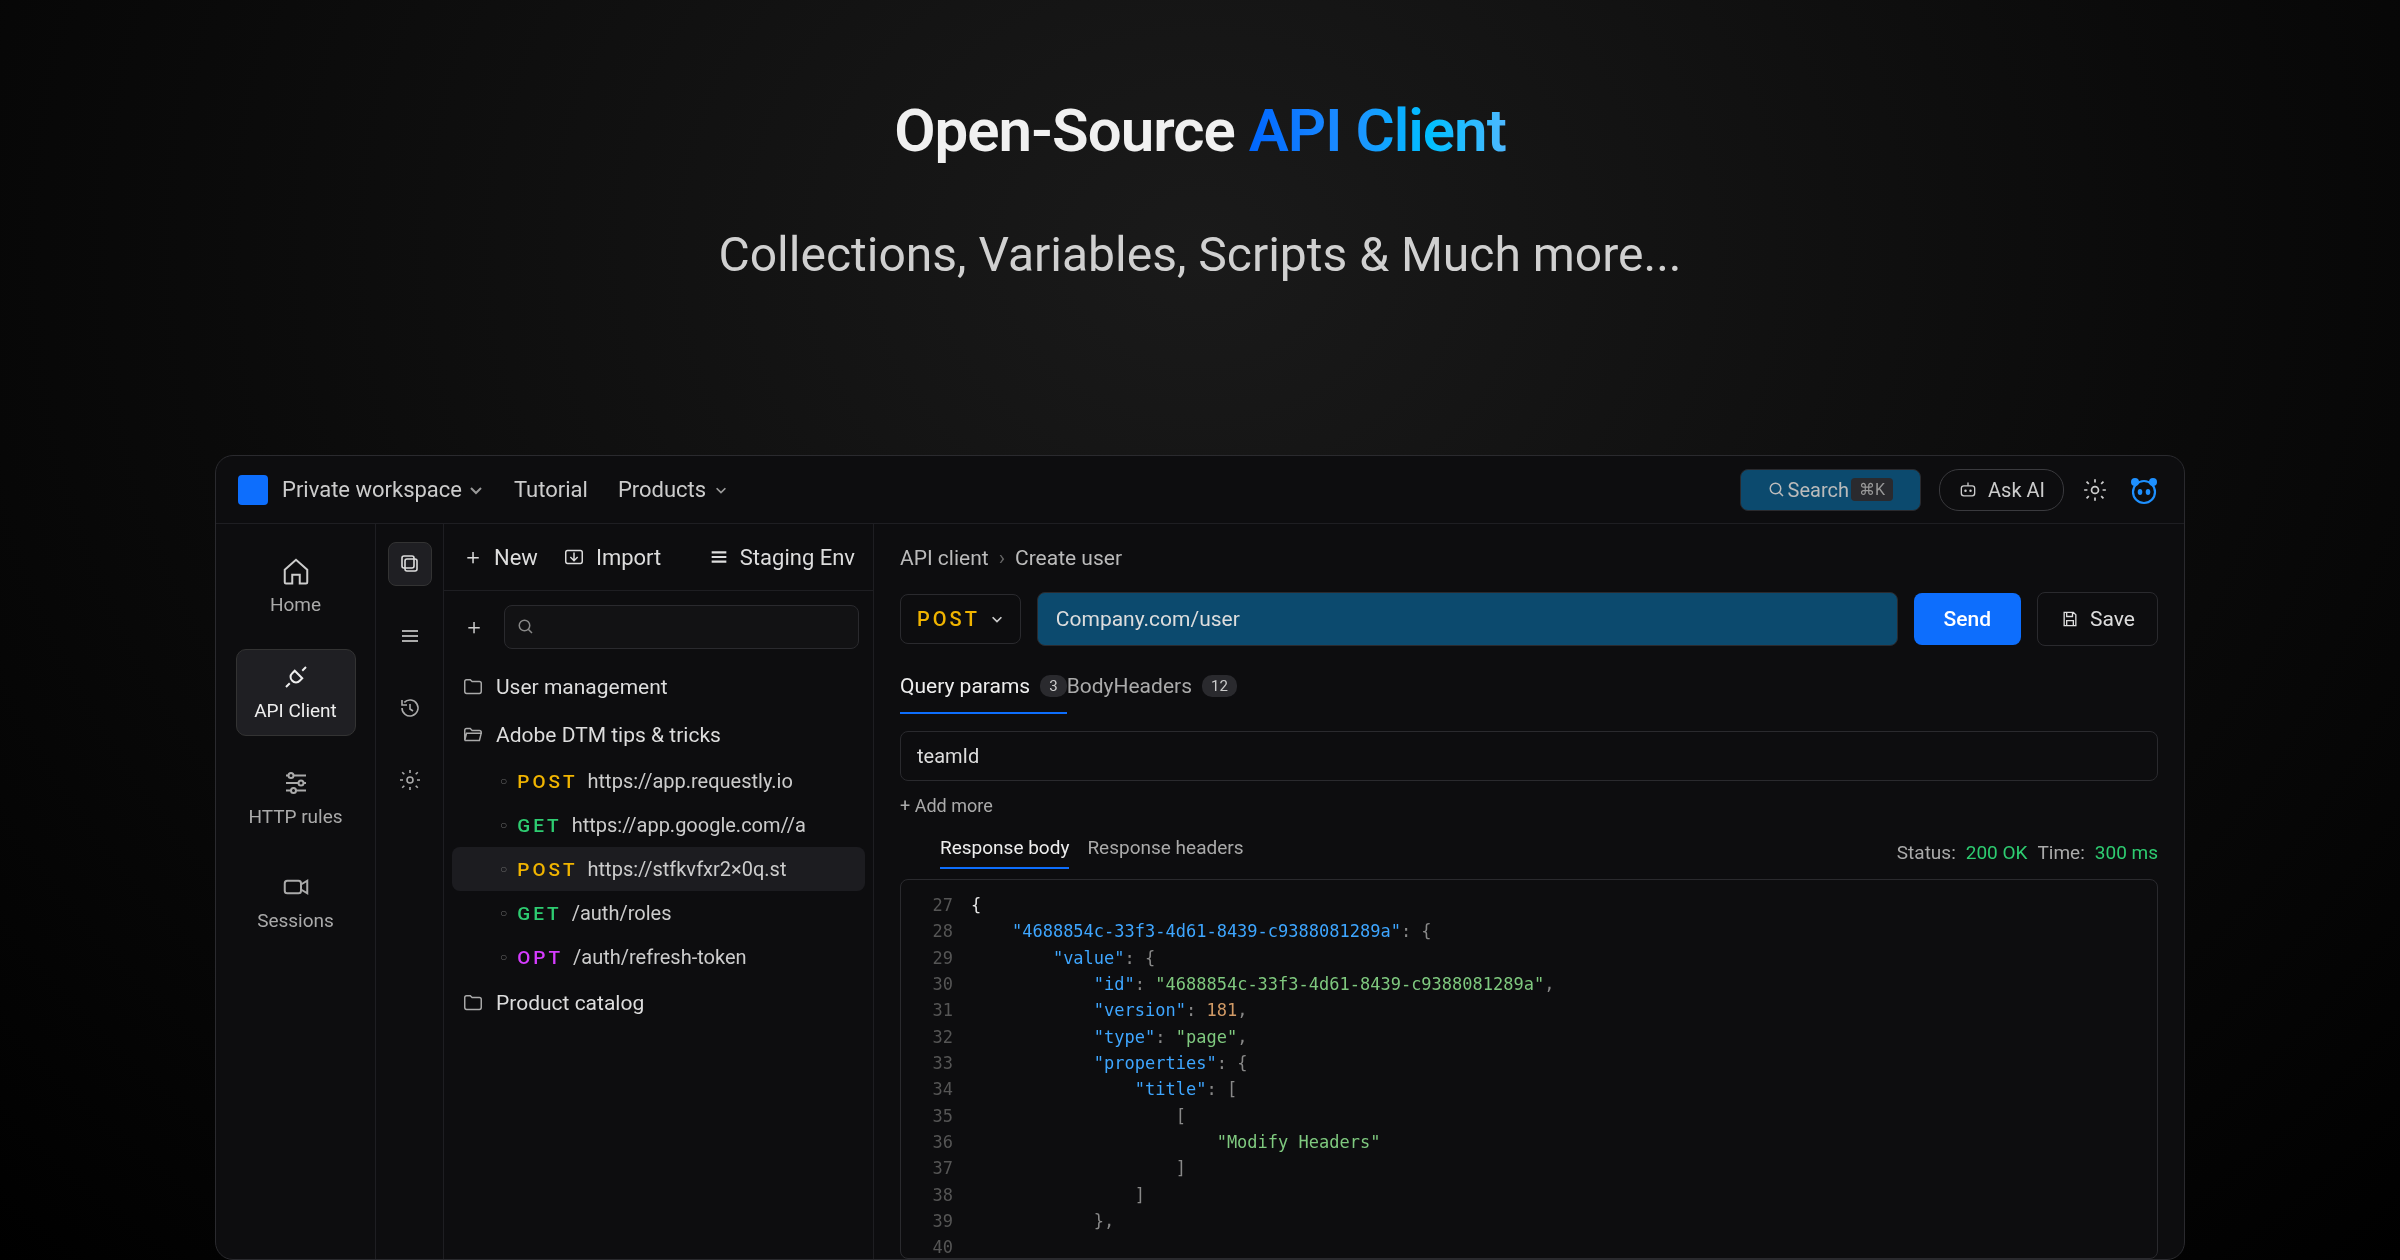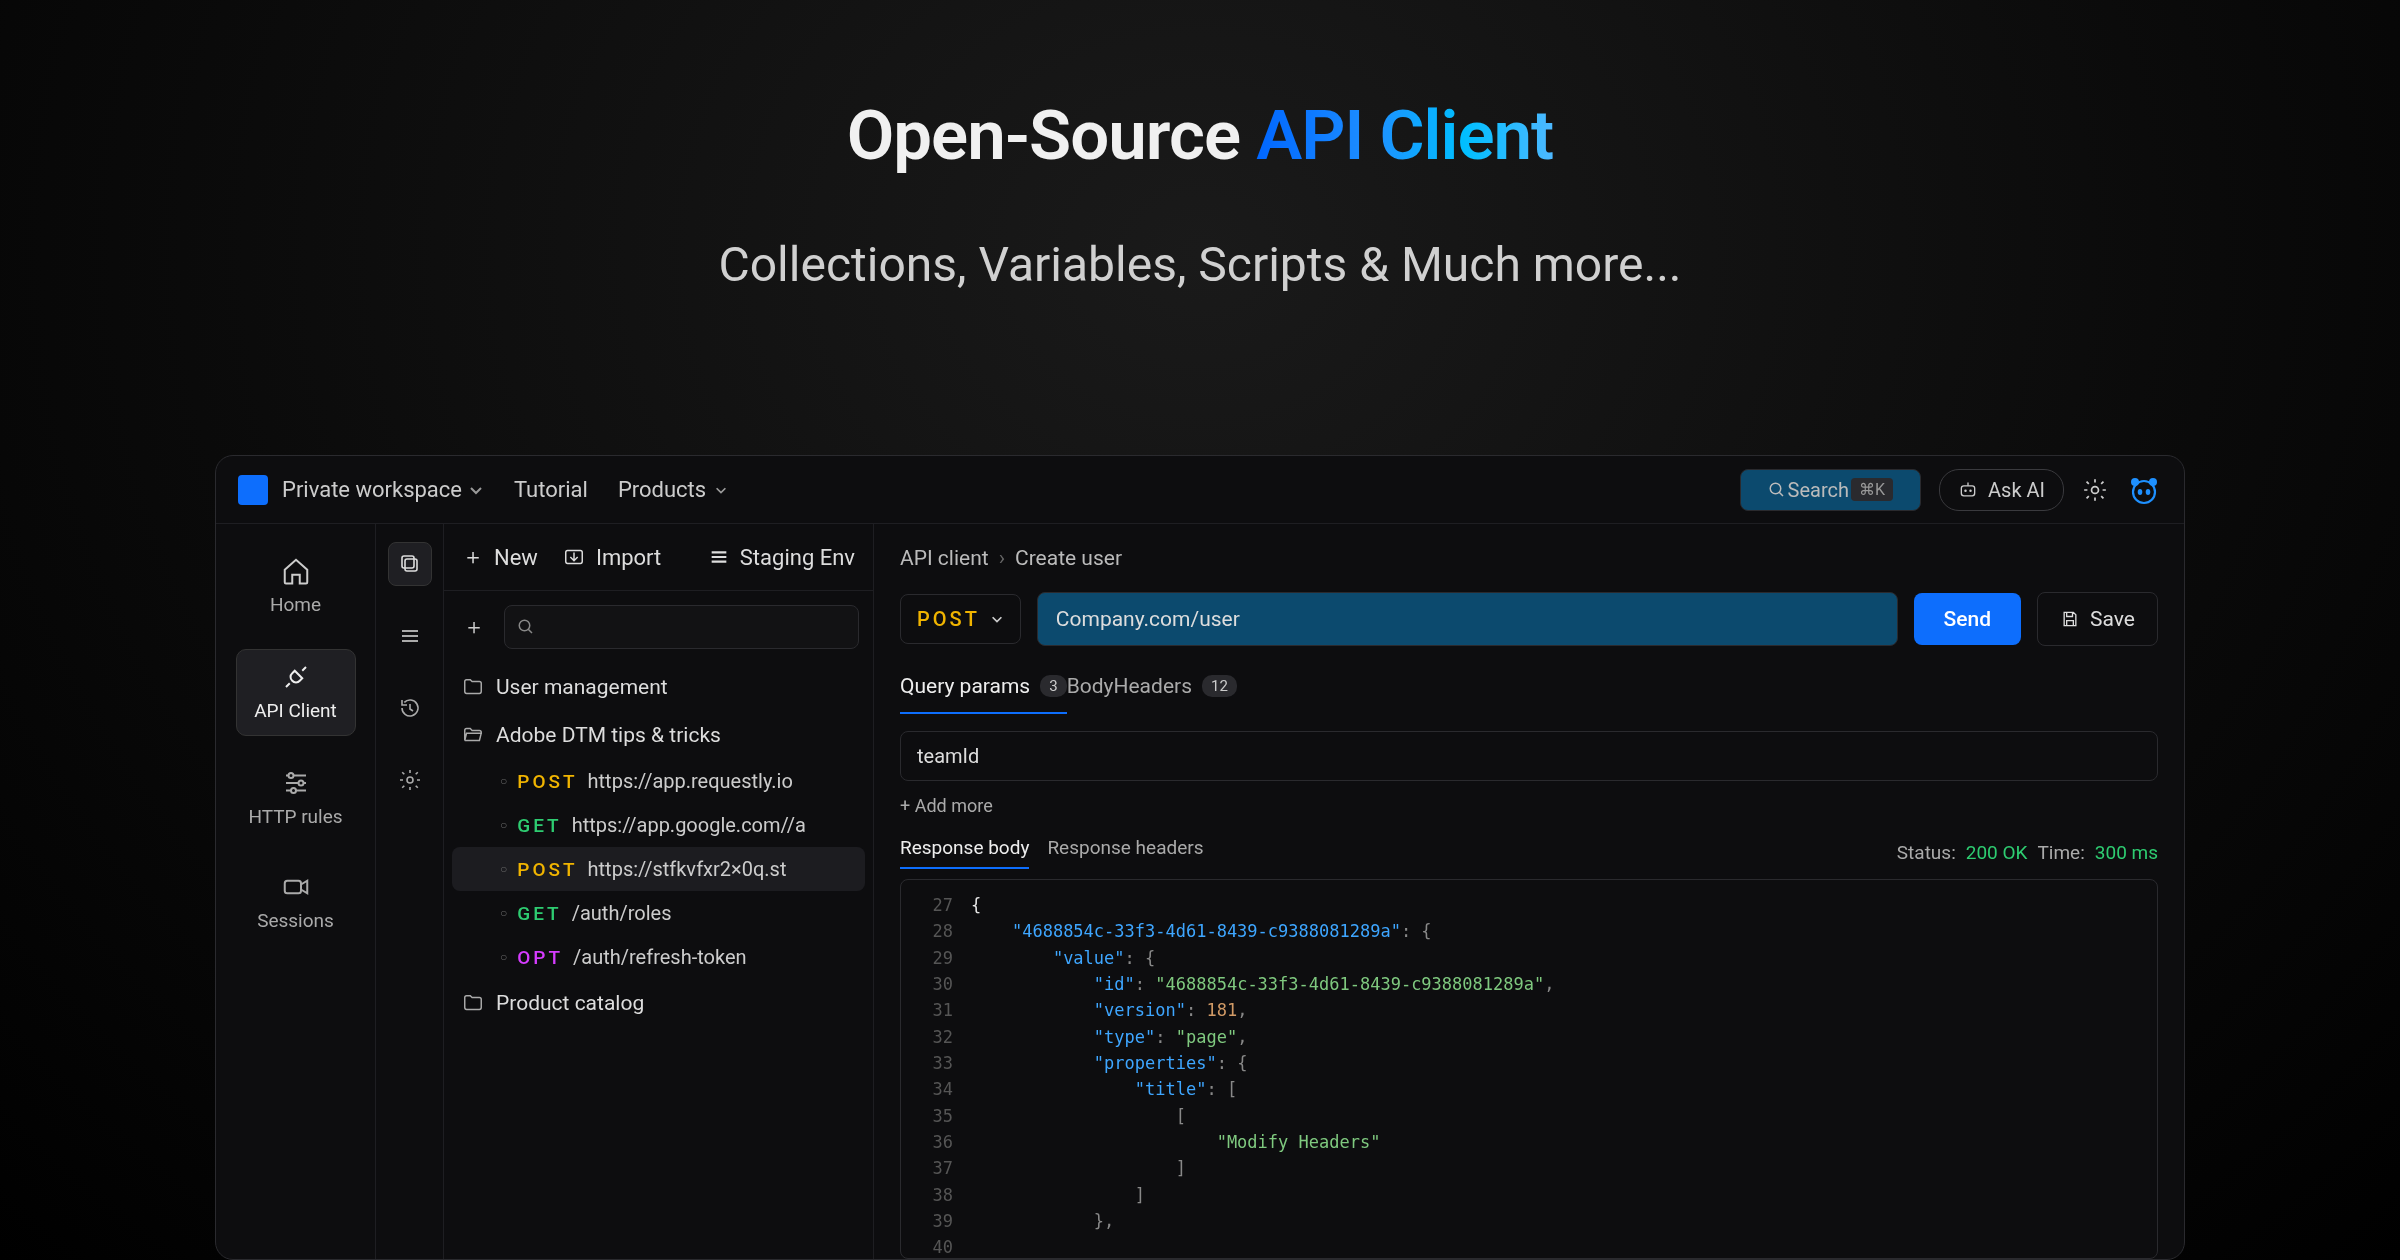--- a/index.html
+++ b/index.html
@@ -9,21 +9,21 @@
   background: radial-gradient(ellipse at center 20%, #1a1a1a 0%, #0a0a0a 60%, #000 100%);
   font-family: -apple-system, BlinkMacSystemFont, "Segoe UI", Roboto, sans-serif;
   color: #e5e5e5;
   overflow: hidden;
 }
 .hero {
   text-align: center;
   padding-top: 95px;
 }
 .hero-title {
-  font-size: 69px;
+  font-size: 60px;
   font-weight: 600;
   letter-spacing: -1px;
 }
 .hero-title .plain { color: #f0f0f0; }
 .hero-title .gradient {
   background: linear-gradient(90deg, #0066ff 0%, #1e90ff 40%, #00bfff 70%, #4db8ff 100%);
   -webkit-background-clip: text;
   background-clip: text;
   color: transparent;
 }
@@ -428,21 +428,21 @@
           <div class="tab">
             <span>Headers</span>
             <span class="badge">12</span>
           </div>
         </div>
       <div class="param-row">
         <div class="param-input">teamId</div>
       </div>
       <div class="add-more">+  Add more</div>
       <div class="resp-tabs">
-        <span id="resp-tabs-slot" style="display: flex; gap: 18px;">
+        <span id="resp-tabs-slot" style="display: flex; gap: 18px; margin-left: 40px;">
             <div class="resp-tab active">Response body</div>
             <div class="resp-tab">Response headers</div>
           </span>
         <div class="resp-status">
           <span class="lbl">Status:</span>
           <span class="ok">200 OK</span>
           <span class="lbl">Time:</span>
           <span class="ok">300 ms</span>
         </div>
       </div>

